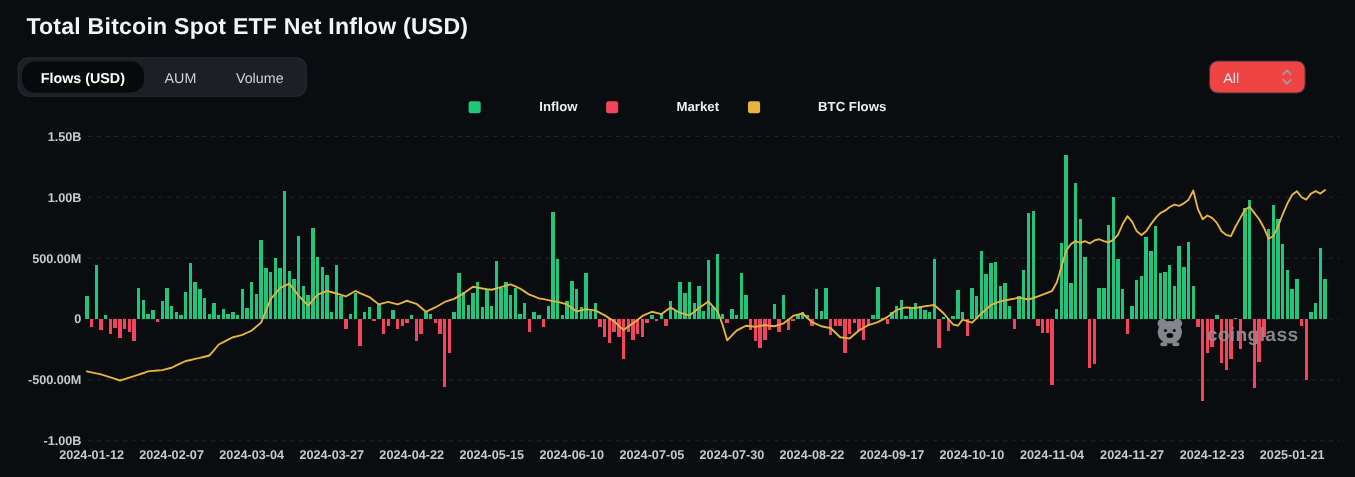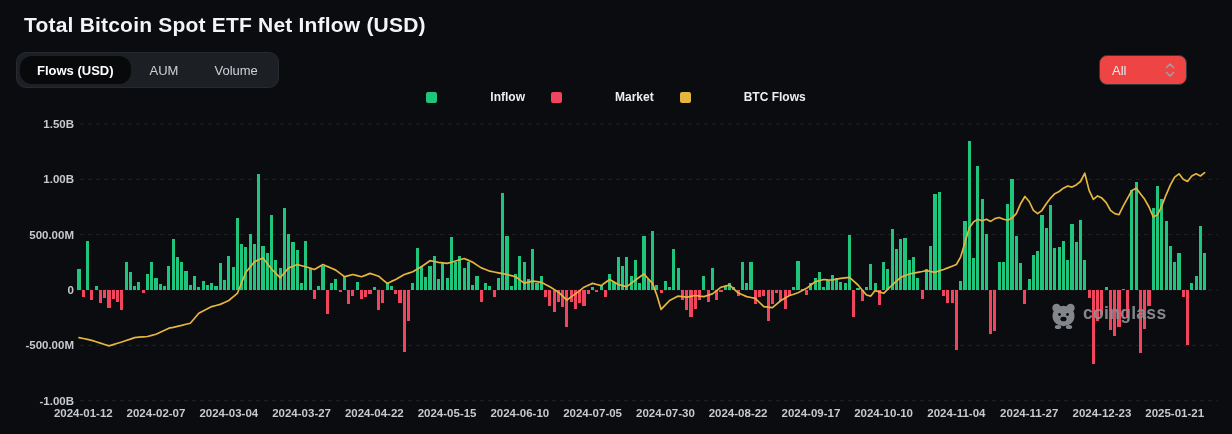--- a/index.html
+++ b/index.html
@@ -15,21 +15,21 @@
           border:1px solid #33373d;border-radius:8px;display:flex;align-items:center;
           padding:0 9px 0 12px;color:#e8eaed;font-size:13px;cursor:pointer;background:#ef4444;}
   .select .val{flex:1;}
   .legend{position:absolute;left:0;top:90px;width:1232px;display:flex;justify-content:center;
           align-items:center;gap:26px;}
   .lg-item{display:flex;align-items:center;gap:7px;cursor:pointer;}
   .lg-sw{width:11px;height:11px;border-radius:2px;}
   .lg-tx{color:#eceef0;font-size:12px;font-weight:700;margin-left:46px;}
   #chart-svg{position:absolute;left:0;top:0;}
   #chart-svg text{font-family:"Liberation Sans",sans-serif;font-weight:700;fill:#c6c9cd;font-size:11.5px;}
-  .watermark{position:absolute;left:1050px;top:303px;display:flex;align-items:flex-start;gap:6px;
+  .watermark{position:absolute;left:1050px;top:289px;display:flex;align-items:flex-end;gap:20px;
              opacity:.92;z-index:5;pointer-events:none;}
   .watermark .wm-tx{color:#8e9195;font-size:17.5px;font-weight:700;letter-spacing:.3px;}
 </style>
 </head>
 <body>
 
 <div class="title">Total Bitcoin Spot ETF Net Inflow (USD)</div>
 
 <div class="tabbar">
   <button class="tab active">Flows (USD)</button>

